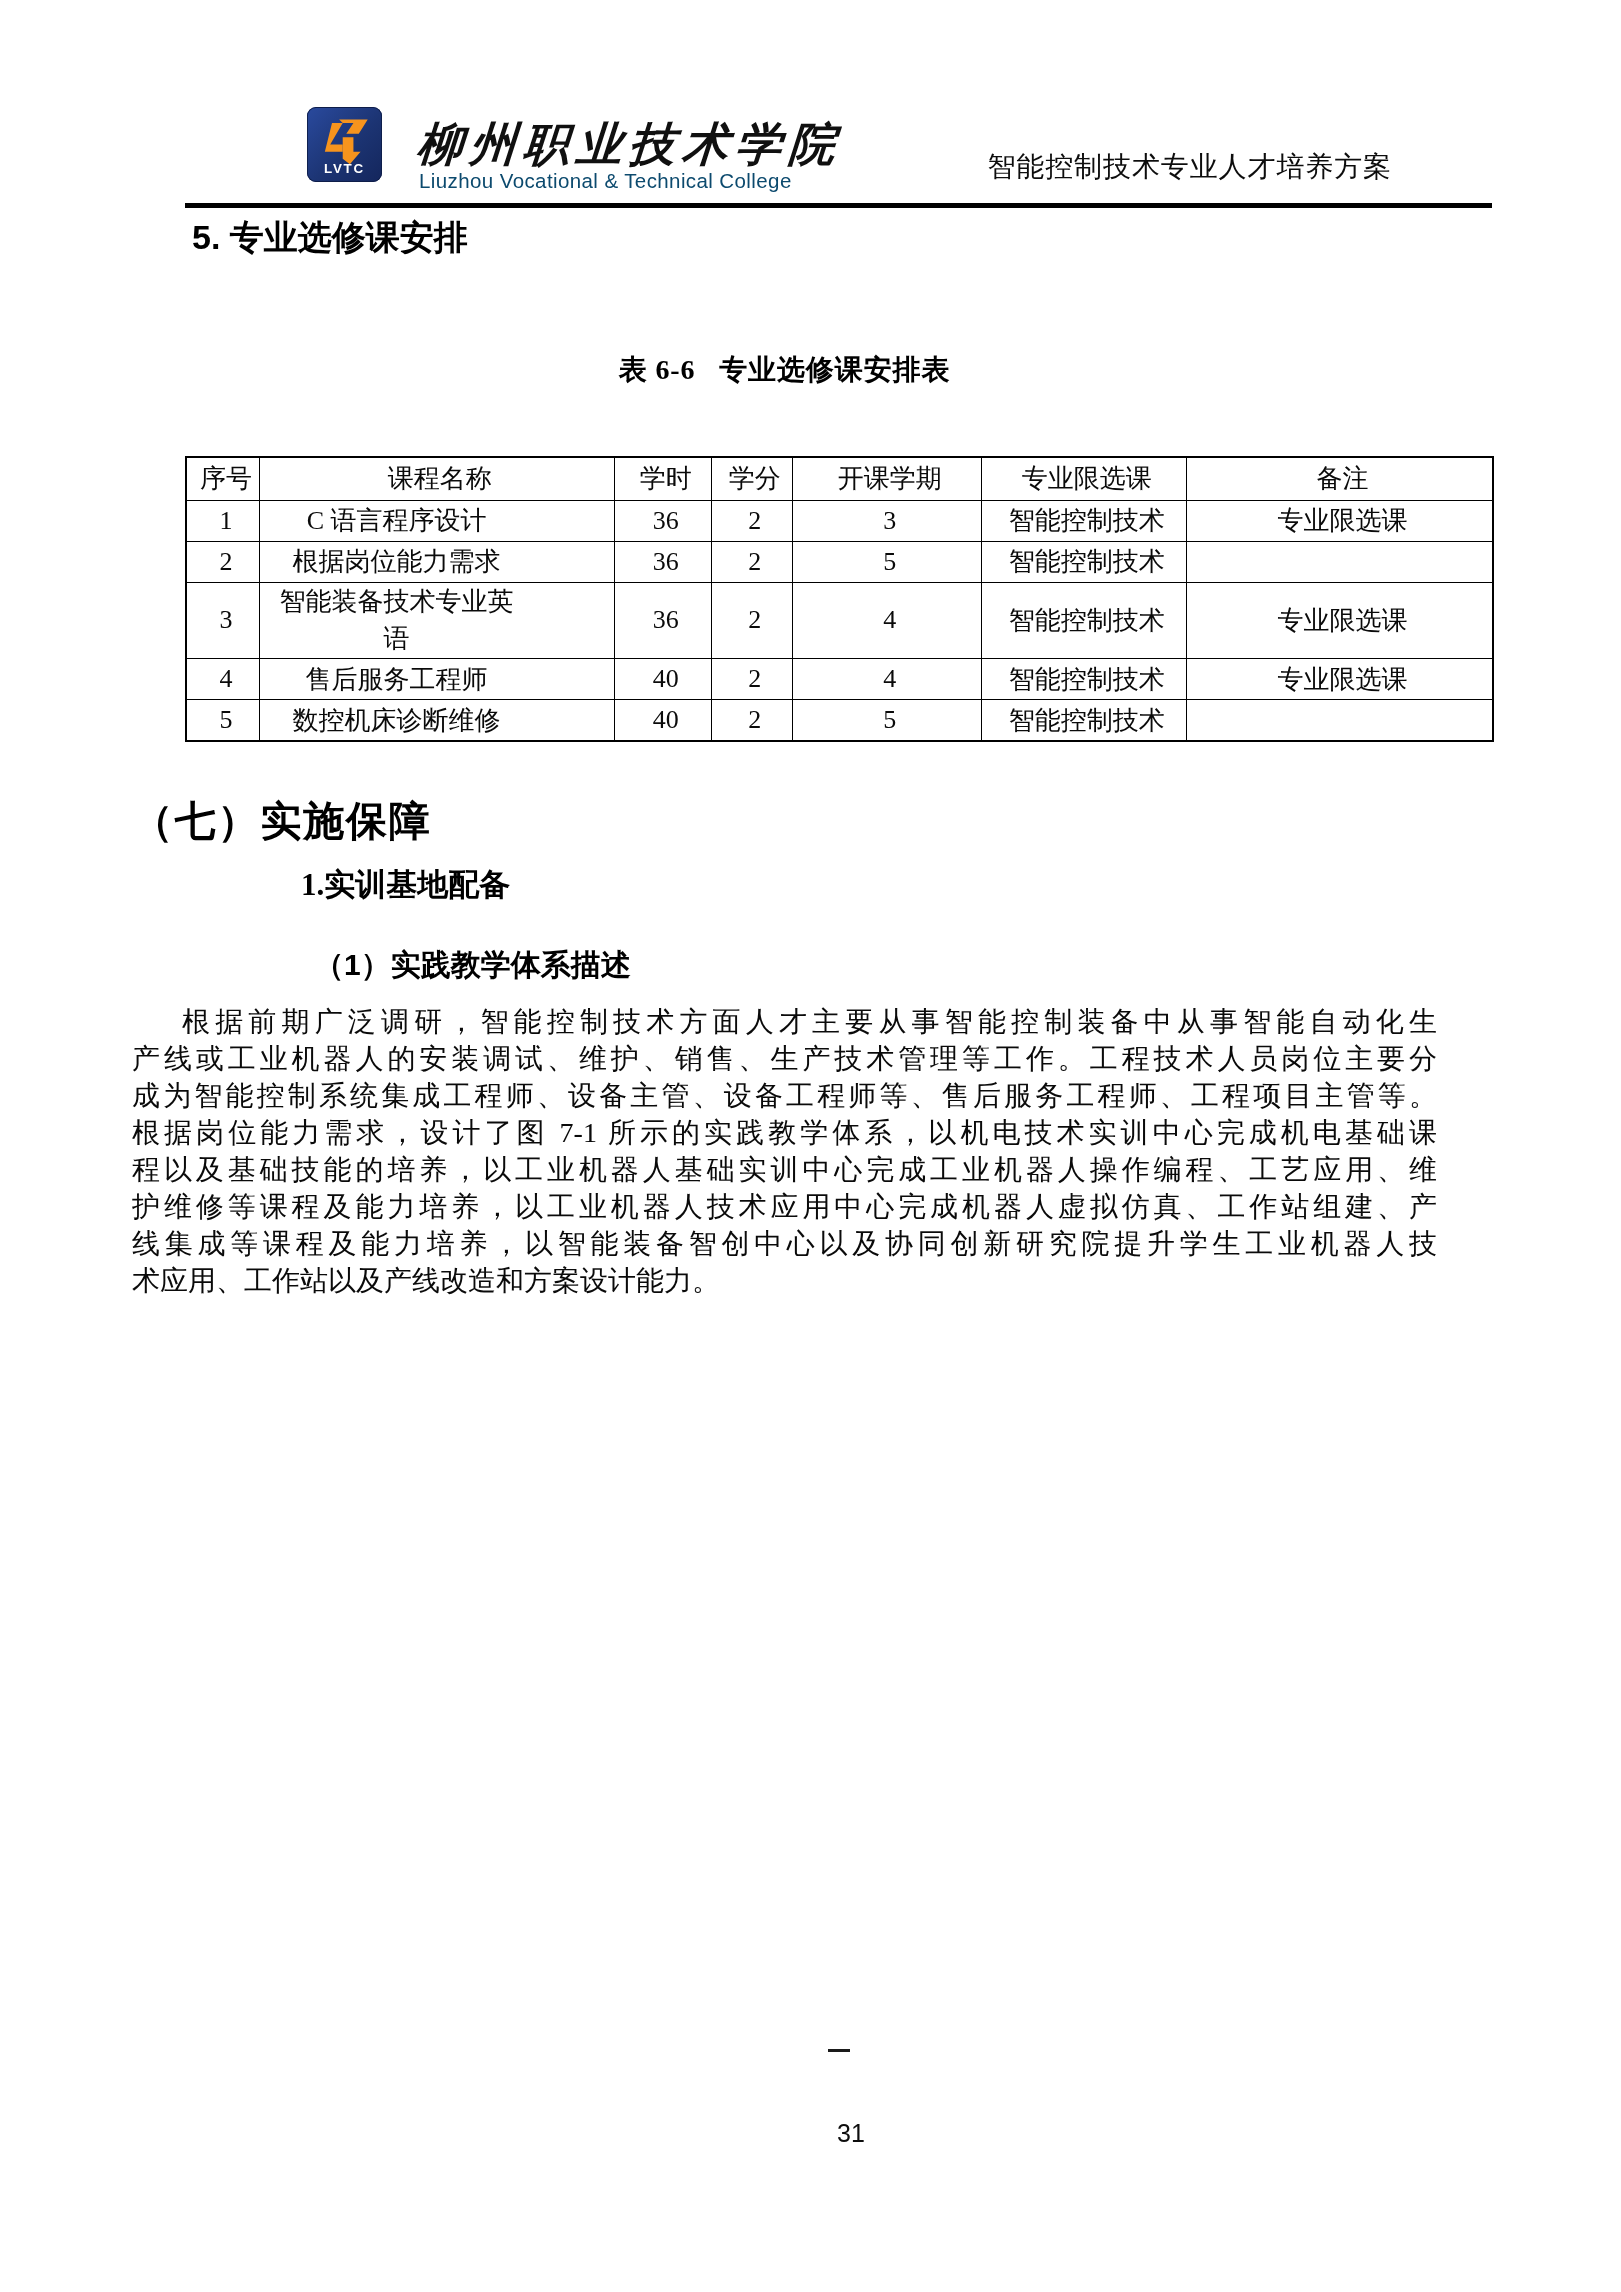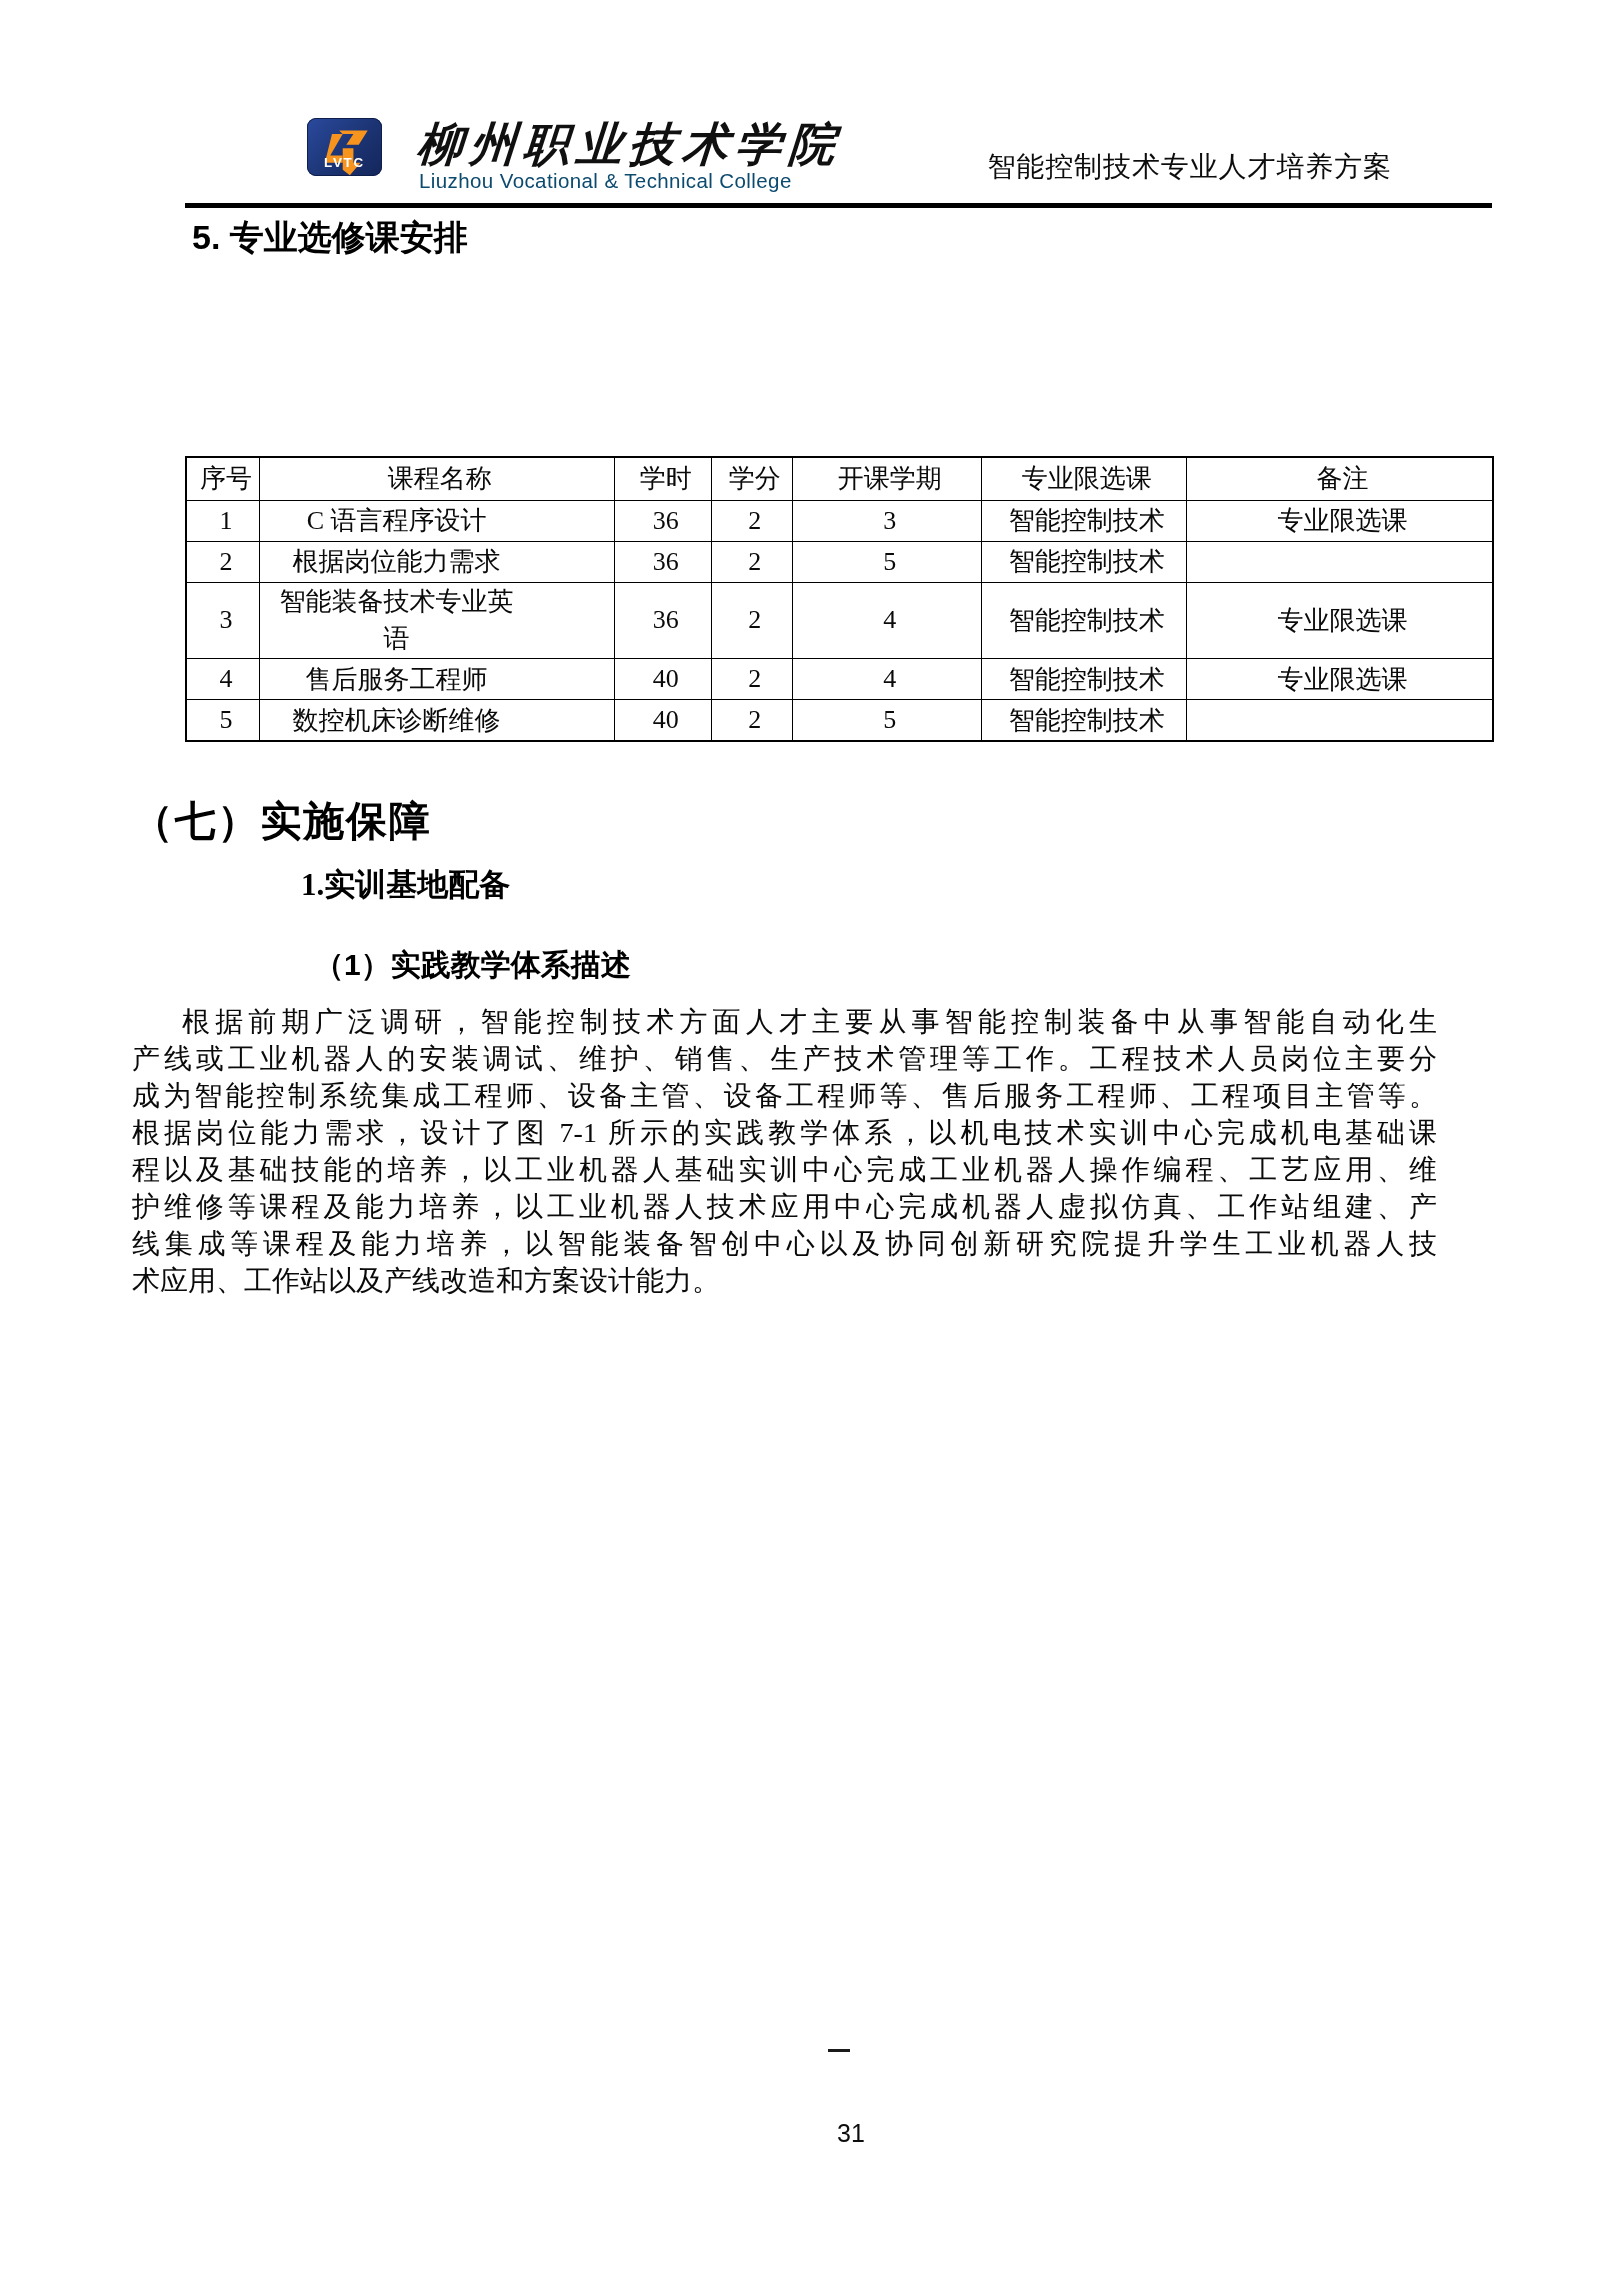--- a/index.html
+++ b/index.html
@@ -6,21 +6,21 @@
   .page{
     position:relative;
     width:1622px;height:2293px;
     background:#ffffff;
     font-family:"Liberation Serif","DejaVu Serif",serif;
     color:#111;
     overflow:hidden;
   }
   
   .logo-badge{
-    position:absolute;left:307px;top:118px;width:75px;height:58px;
+    position:absolute;left:307px;top:107px;width:75px;height:75px;
     border-radius:9px;
     background:linear-gradient(135deg,#2a4a9e 0%,#1c3473 55%,#14265c 100%);
     box-shadow:inset 0 0 0 0.9px #0e1d49;
   }
   .logo-badge svg{position:absolute;left:0;top:0;}
   .logo-lvtc{
     position:absolute;left:0;right:0;bottom:6.2px;text-align:center;
     font-family:"Liberation Sans",sans-serif;font-weight:bold;
     font-size:13.4px;letter-spacing:1.8px;color:#ffffff;
   }
@@ -119,20 +119,21 @@
       <polygon points="40,34 52,34 52,50 60,50 48,64 40,58" fill="#f7941d"></polygon>
     </svg>
     <div class="logo-lvtc">LVTC</div>
   </div>
   <div class="logo-cn">柳州职业技术学院</div>
   <div class="logo-en">Liuzhou Vocational &amp; Technical College</div>
   <div class="doc-title">智能控制技术专业人才培养方案</div>
   <div class="header-rule"></div>
 
   <div class="h-sec5">5. 专业选修课安排</div>
+  <div class="table-caption">表 6-6   专业选修课安排表</div>
 
   <table class="electives">
     <colgroup>
       <col style="width:73px">
         <col style="width:355px">
         <col style="width:97px">
       <col style="width:81px">
         <col style="width:189px">
         <col style="width:205px">
         <col style="width:307px">

